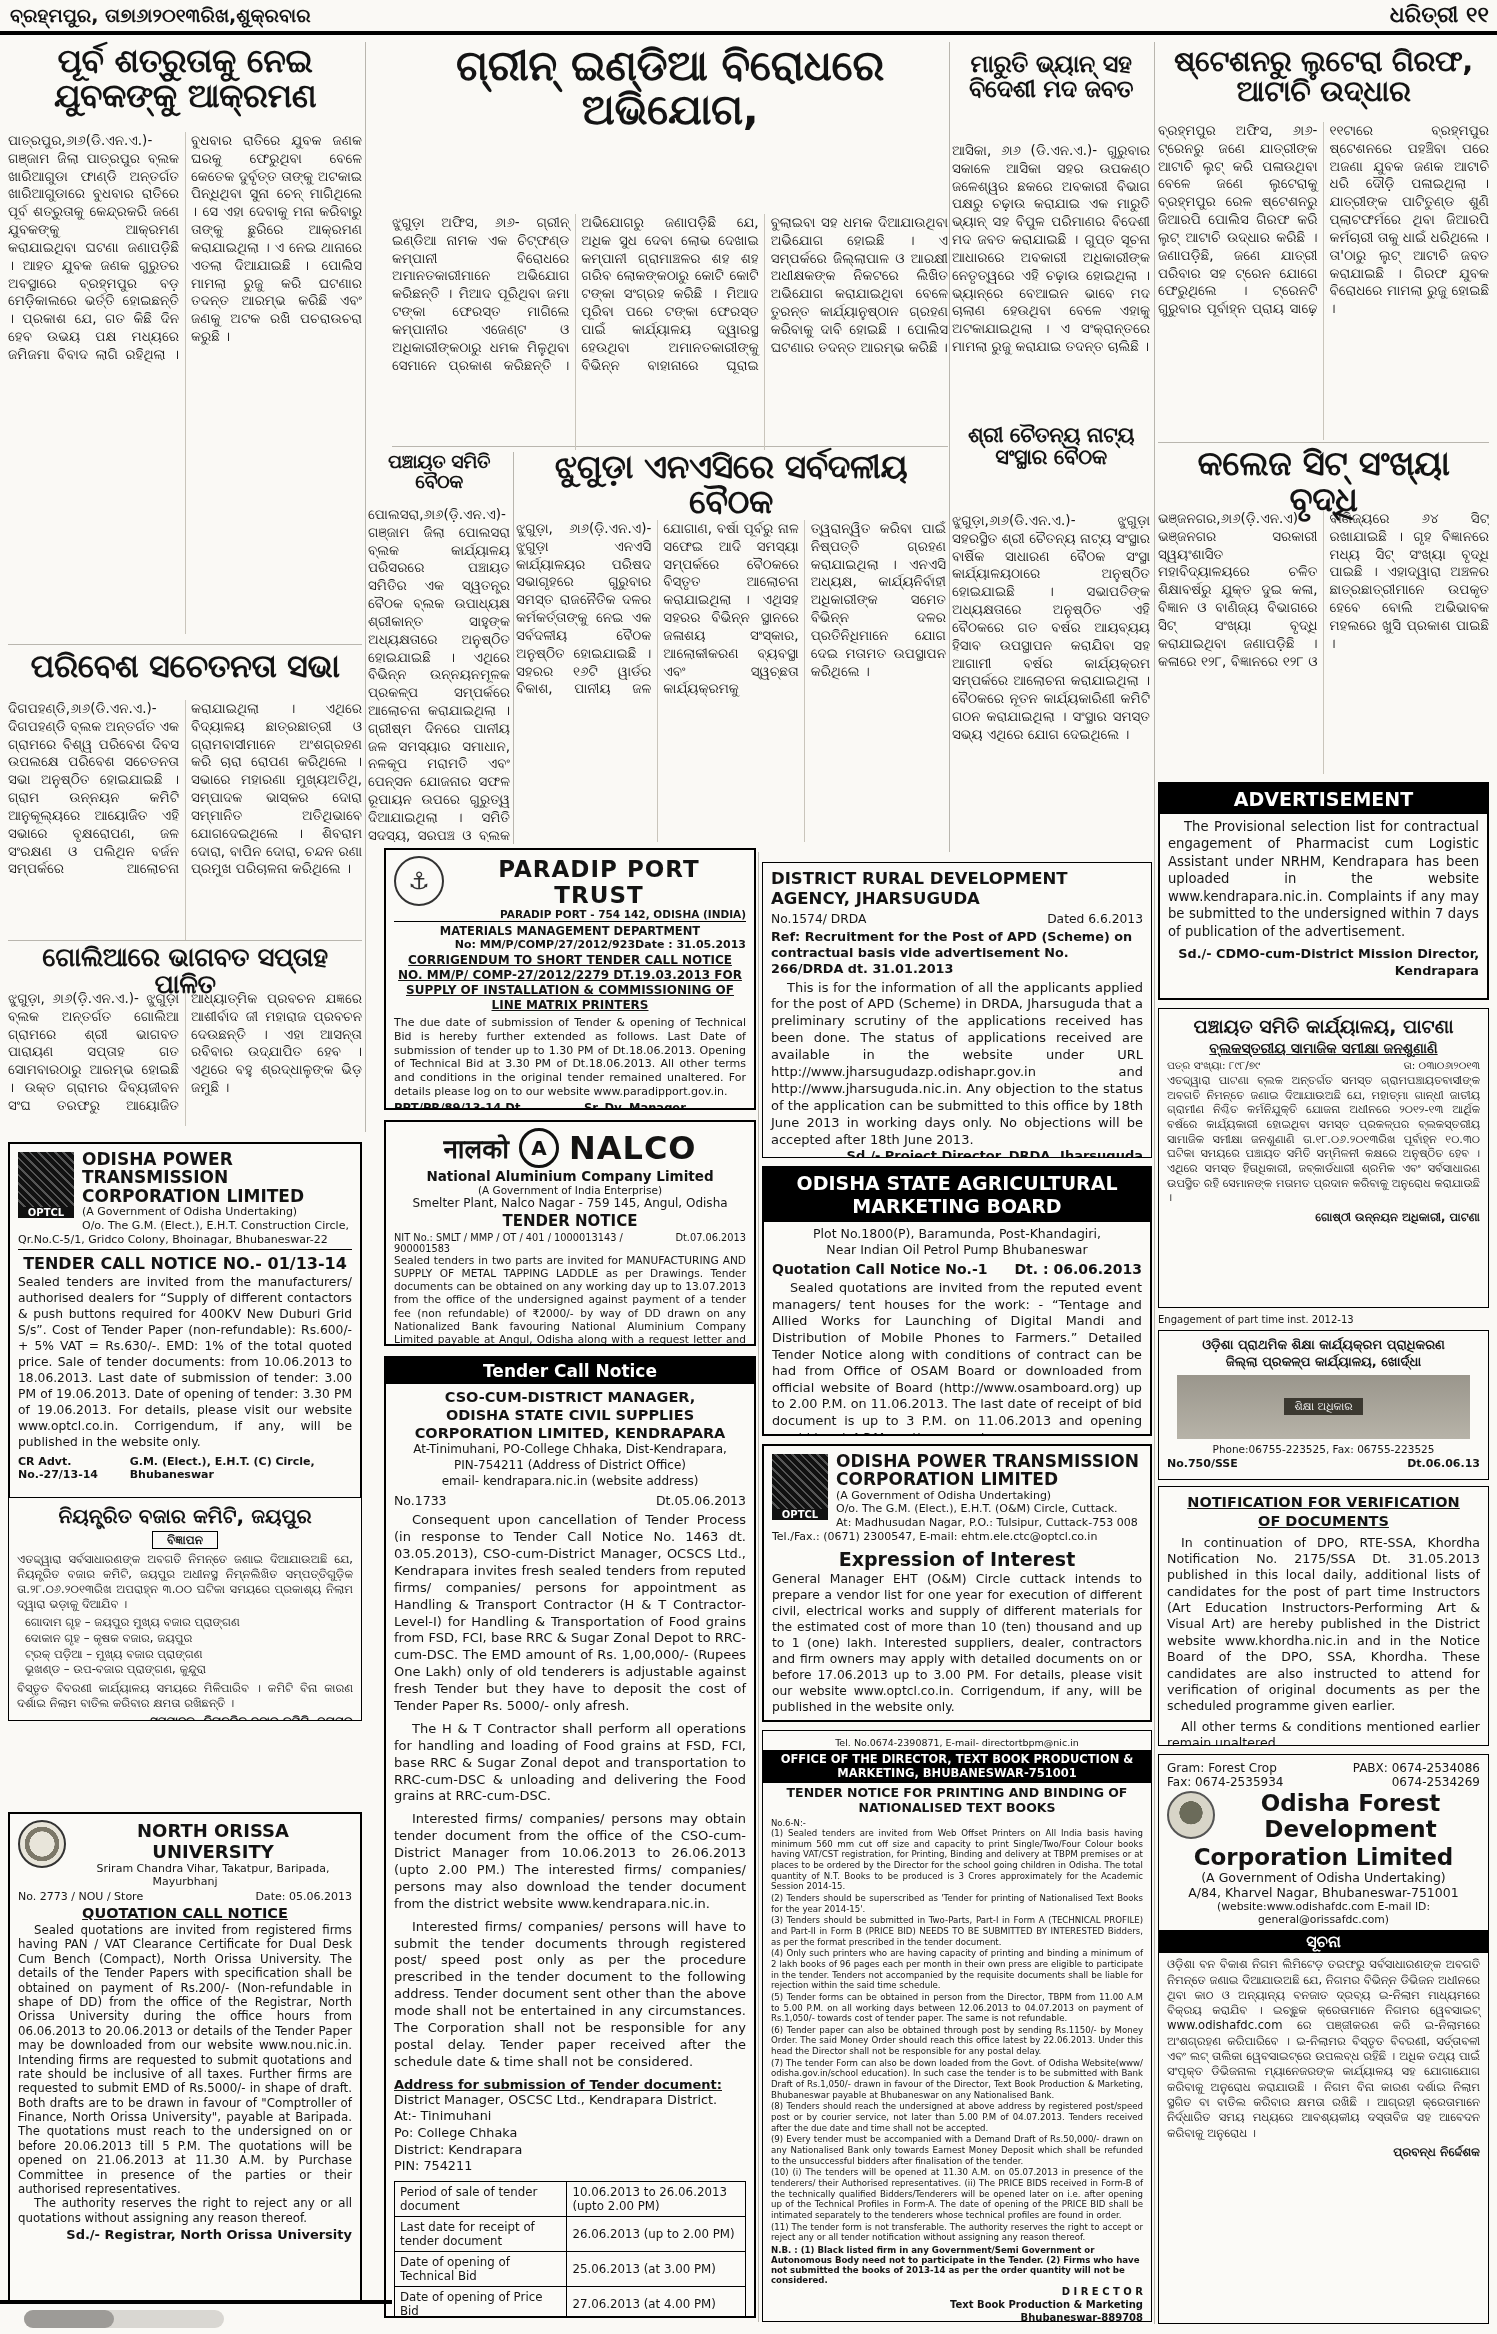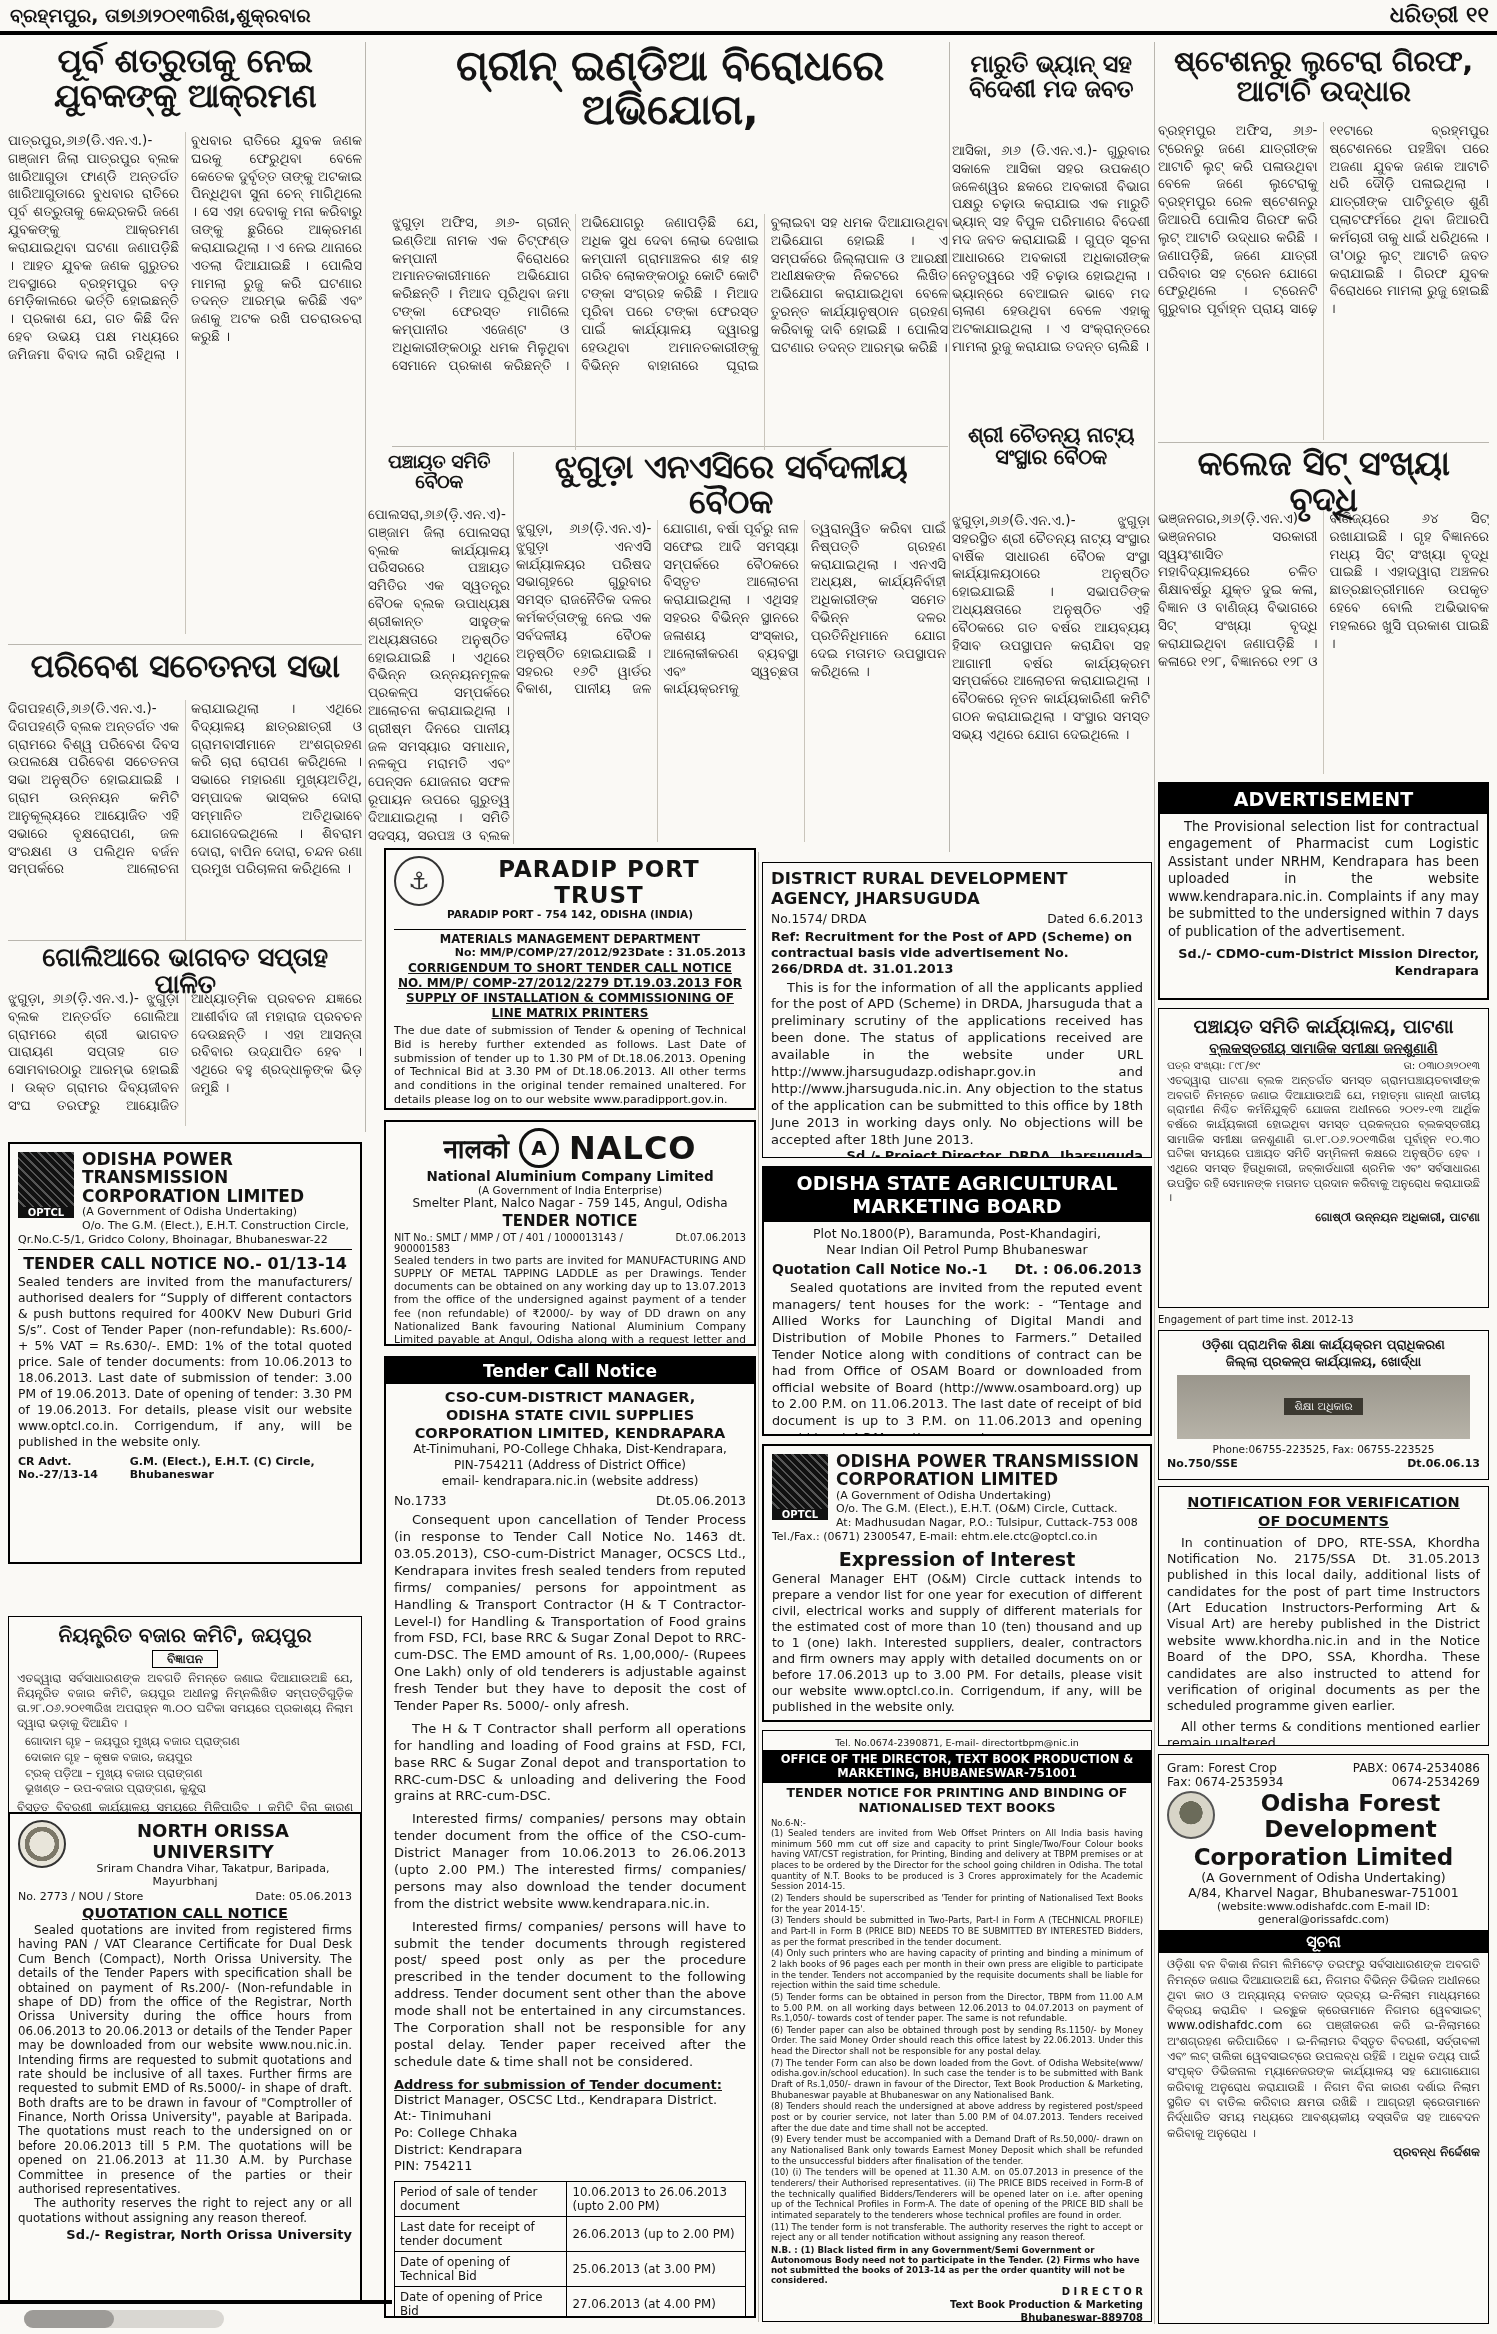--- a/index.html
+++ b/index.html
@@ -62,21 +62,21 @@
   .optcl-name{font-size:17px;font-weight:bold;line-height:1.08;}
   .optcl-sub{font-size:11px;line-height:1.25;}
   .optcl-title{font-size:16px;font-weight:bold;text-align:center;margin:4px 0 2px;}
   .optcl-body{font-size:12.3px;line-height:1.3;}
   .optcl-foot{font-size:11px;font-weight:bold;margin-top:4px;}
 
   
   .pp-emblem{width:46px;height:46px;border:2px solid #333;border-radius:50%;float:left;margin-right:8px;
     display:flex;align-items:center;justify-content:center;font-size:24px;color:#333;}
   .pp-title{font-size:23px;font-weight:bold;letter-spacing:1px;text-align:center;}
-  .pp-sub{font-size:10.5px;font-weight:bold;text-align:center;border-bottom:1px solid #000;padding-bottom:9px;}
+  .pp-sub{font-size:10.5px;font-weight:bold;text-align:right;border-bottom:1px solid #000;padding-bottom:1px;}
   .pp-dept{font-size:11.5px;font-weight:bold;text-align:center;margin-top:2px;}
   .pp-corr{font-size:12px;font-weight:bold;text-align:center;text-decoration:underline;margin-top:2px;line-height:1.25;}
   .pp-body{font-size:11px;line-height:1.25;margin-top:3px;}
   .pp-foot{font-size:11.5px;font-weight:bold;margin-top:2px;}
 
   
   .nalco-row{display:flex;align-items:center;justify-content:center;gap:10px;}
   .nalco-hindi{font-size:26px;font-weight:bold;}
   .nalco-a{width:34px;height:34px;border:3px solid #111;border-radius:50%;display:flex;align-items:center;justify-content:center;font-weight:bold;font-size:20px;}
   .nalco-en{font-size:32px;font-weight:bold;letter-spacing:1px;}
@@ -231,21 +231,21 @@
     <div class="optcl-sub">Qr.No.C-5/1, Gridco Colony, Bhoinagar, Bhubaneswar-22</div>
     <div style="clear:both;border-top:1.5px solid #000;margin-top:3px;"></div>
     <div class="optcl-title">TENDER CALL NOTICE NO.- 01/13-14</div>
     <div class="optcl-body j">Sealed tenders are invited from the manufacturers/ authorised dealers for “Supply of different contactors &amp; push bu­ttons required for 400KV New Duburi Grid S/s”. Cost of Tender Paper (non-refundable): Rs.600/- + 5% VAT = Rs.630/-. EMD: 1% of the total quoted price. Sale of tender documents: from 10.06.2013 to 18.06.2013. Last date of submission of tender: 3.00 PM of 19.06.2013. Date of opening of tender: 3.30 PM of 19.06.2013. For details, please visit our website www.optcl.co.in. Corrigendum, if any, will be published in the website only.</div>
     <div class="optcl-foot adrow">
       <span>CR Advt. No.-27/13-14</span>
       <span>G.M. (Elect.), E.H.T. (C) Circle, Bhubaneswar</span>
     </div>
   </div>
 
-  <div class="adbox thinbox hid" style="left:8px;top:1616px;width:354px;height:224px;">
+  <div class="adbox thinbox hid" style="left:8px;top:1497px;width:354px;height:224px;">
     <div class="mk-hd">ନିୟନ୍ତ୍ରିତ ବଜାର କମିଟି, ଜୟପୁର</div>
     <div class="c"><span class="mk-sub">ବିଜ୍ଞାପନ</span></div>
     <div class="mk-body">ଏତଦ୍ଦ୍ୱାରା ସର୍ବସାଧାରଣଙ୍କ ଅବଗତି ନିମନ୍ତେ ଜଣାଇ ଦିଆଯାଉଅଛି ଯେ, ନିୟନ୍ତ୍ରିତ ବଜାର କମିଟି, ଜୟପୁର ଅଧୀନସ୍ଥ ନିମ୍ନଲିଖିତ ସମ୍ପତ୍ତିଗୁଡ଼ିକ ତା.୨୮.୦୬.୨୦୧୩ରିଖ ଅପରାହ୍ନ ୩.୦୦ ଘଟିକା ସମୟରେ ପ୍ରକାଶ୍ୟ ନିଲାମ ଦ୍ୱାରା ଭଡ଼ାକୁ ଦିଆଯିବ ।</div>
     <div class="mk-rows">
       <div>ଗୋଦାମ ଗୃହ  –  ଜୟପୁର ମୁଖ୍ୟ ବଜାର ପ୍ରାଙ୍ଗଣ</div>
       <div>ଦୋକାନ ଗୃହ  –  କୃଷକ ବଜାର, ଜୟପୁର</div>
       <div>ଟ୍ରକ୍ ପଡ଼ିଆ  –  ମୁଖ୍ୟ ବଜାର ପ୍ରାଙ୍ଗଣ</div>
       <div>ଭୂଖଣ୍ଡ  –  ଉପ-ବଜାର ପ୍ରାଙ୍ଗଣ, କୁନ୍ଦୁରା</div>
     </div>
     <div class="mk-body">ବିସ୍ତୃତ ବିବରଣୀ କାର୍ଯ୍ୟାଳୟ ସମୟରେ ମିଳିପାରିବ । କମିଟି ବିନା କାରଣ ଦର୍ଶାଇ ନିଲାମ ବାତିଲ କରିବାର କ୍ଷମତା ରଖିଛନ୍ତି ।</div>

